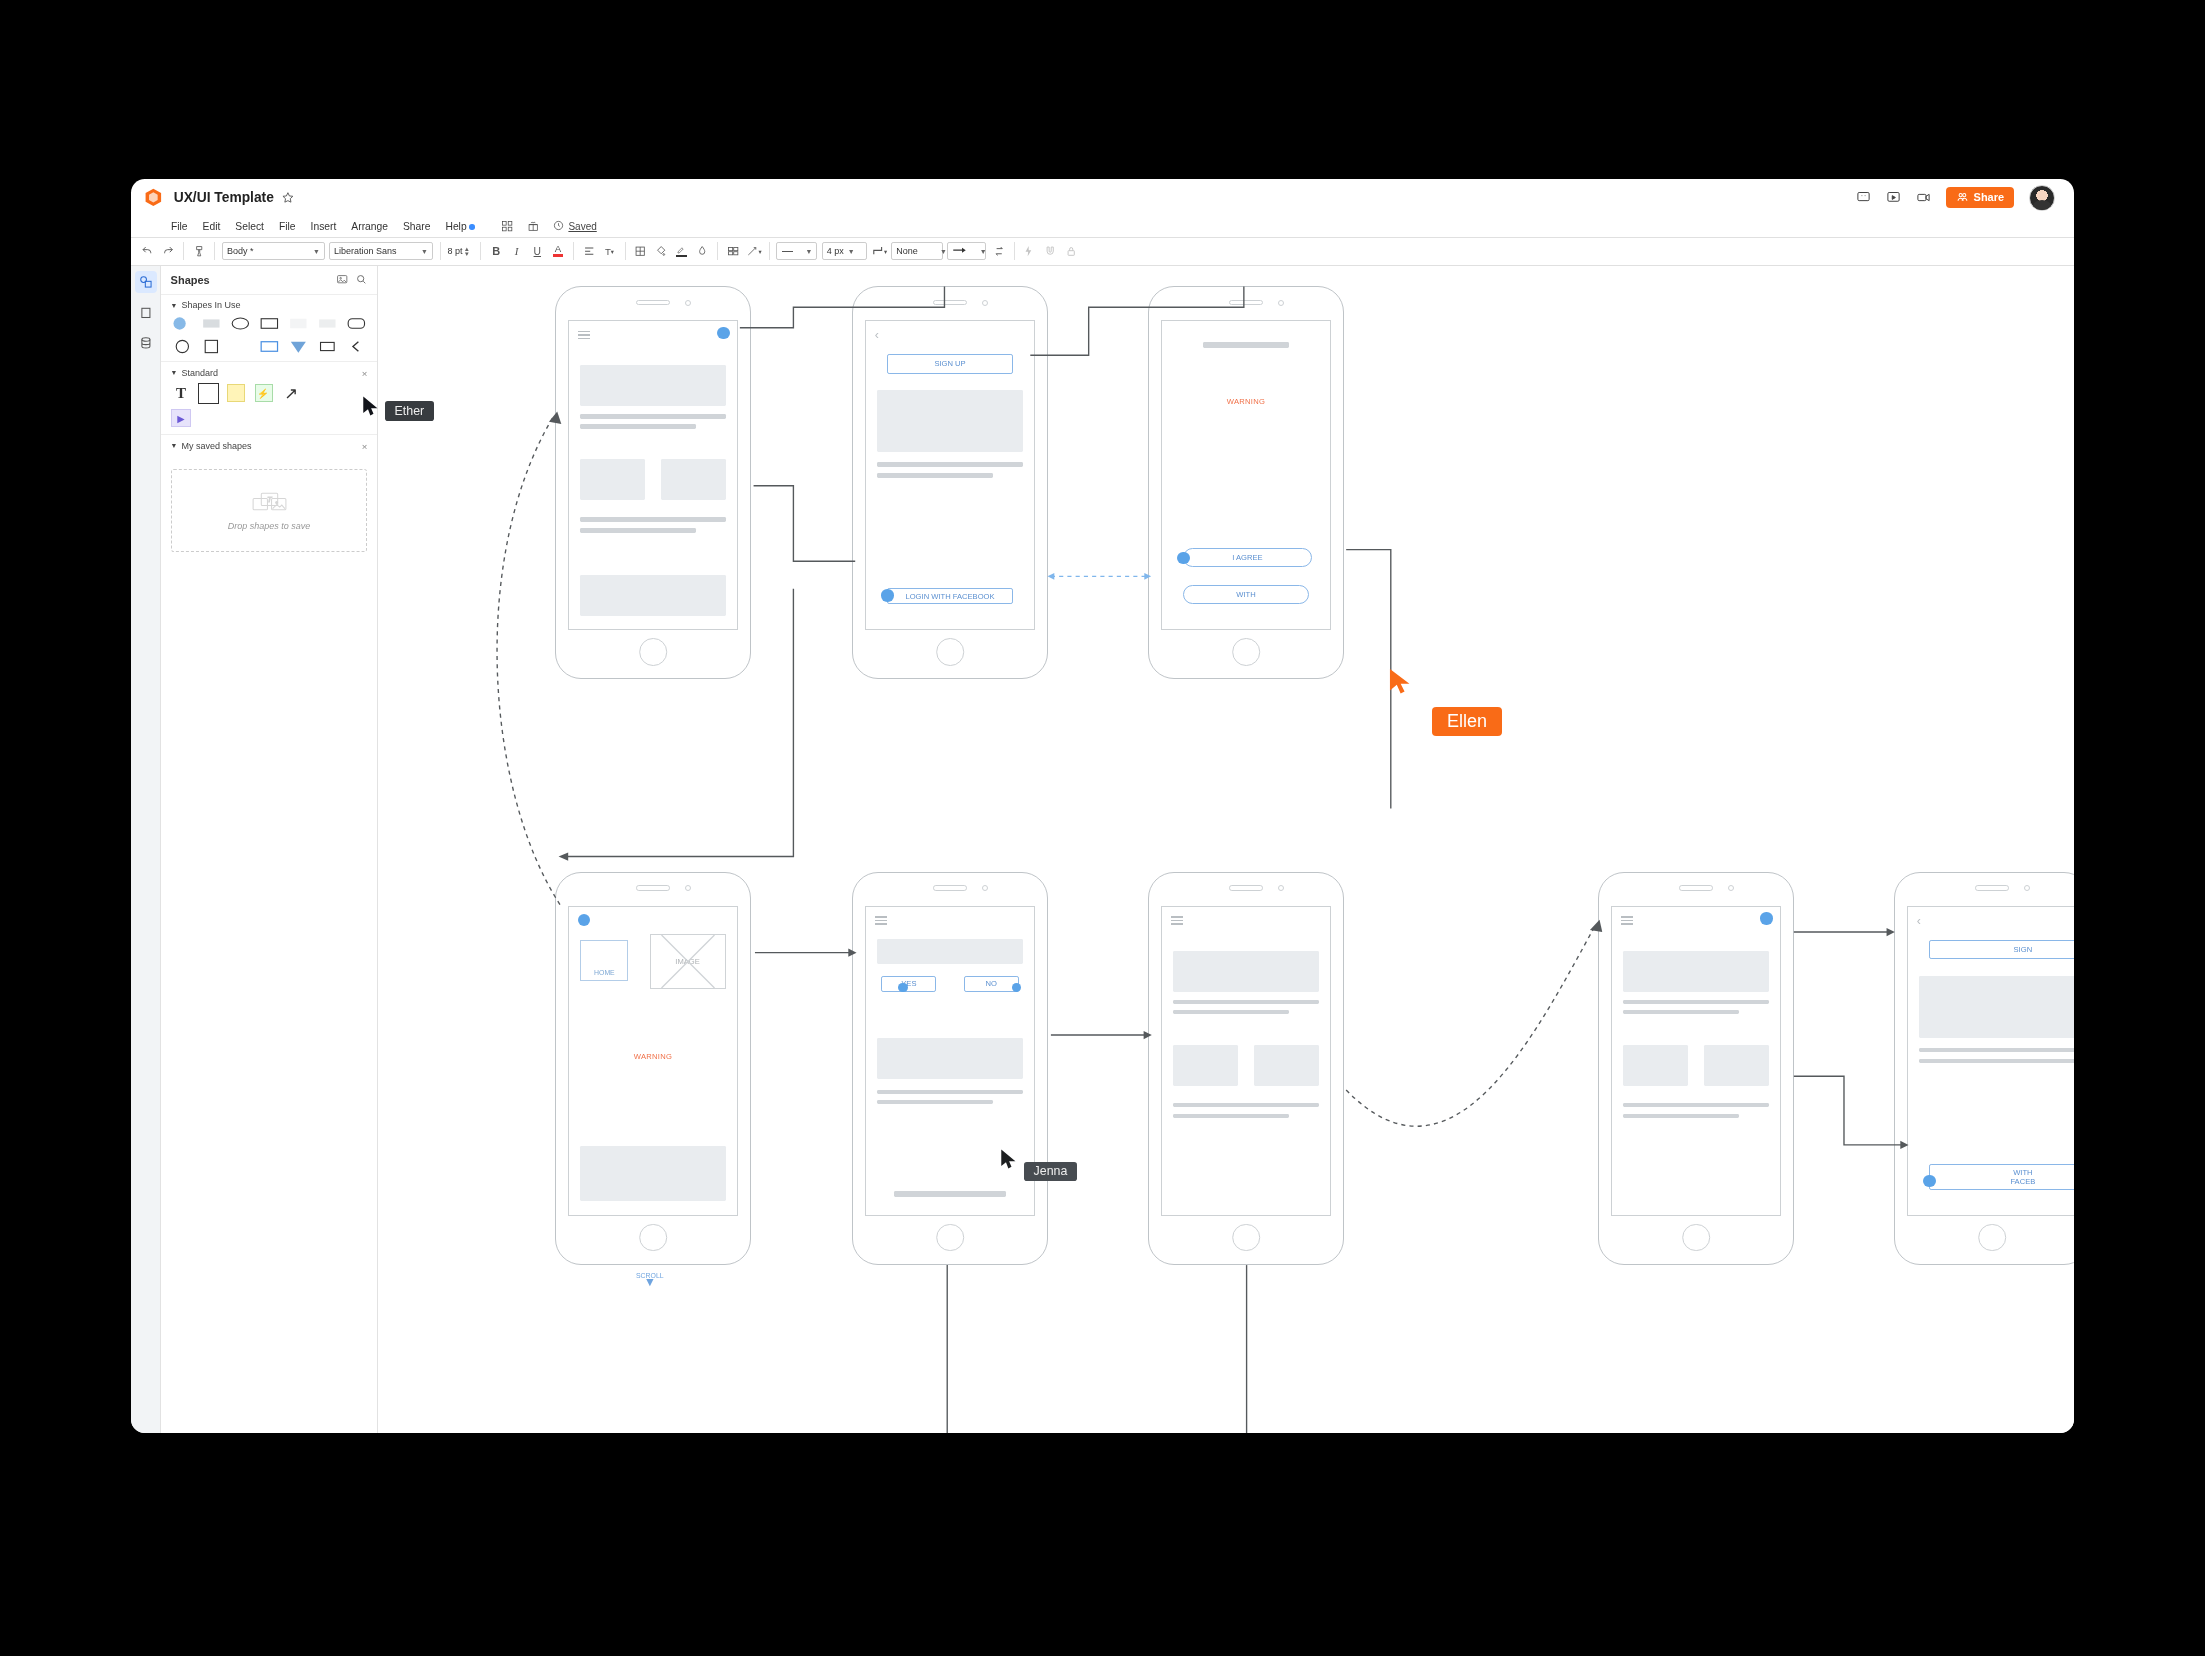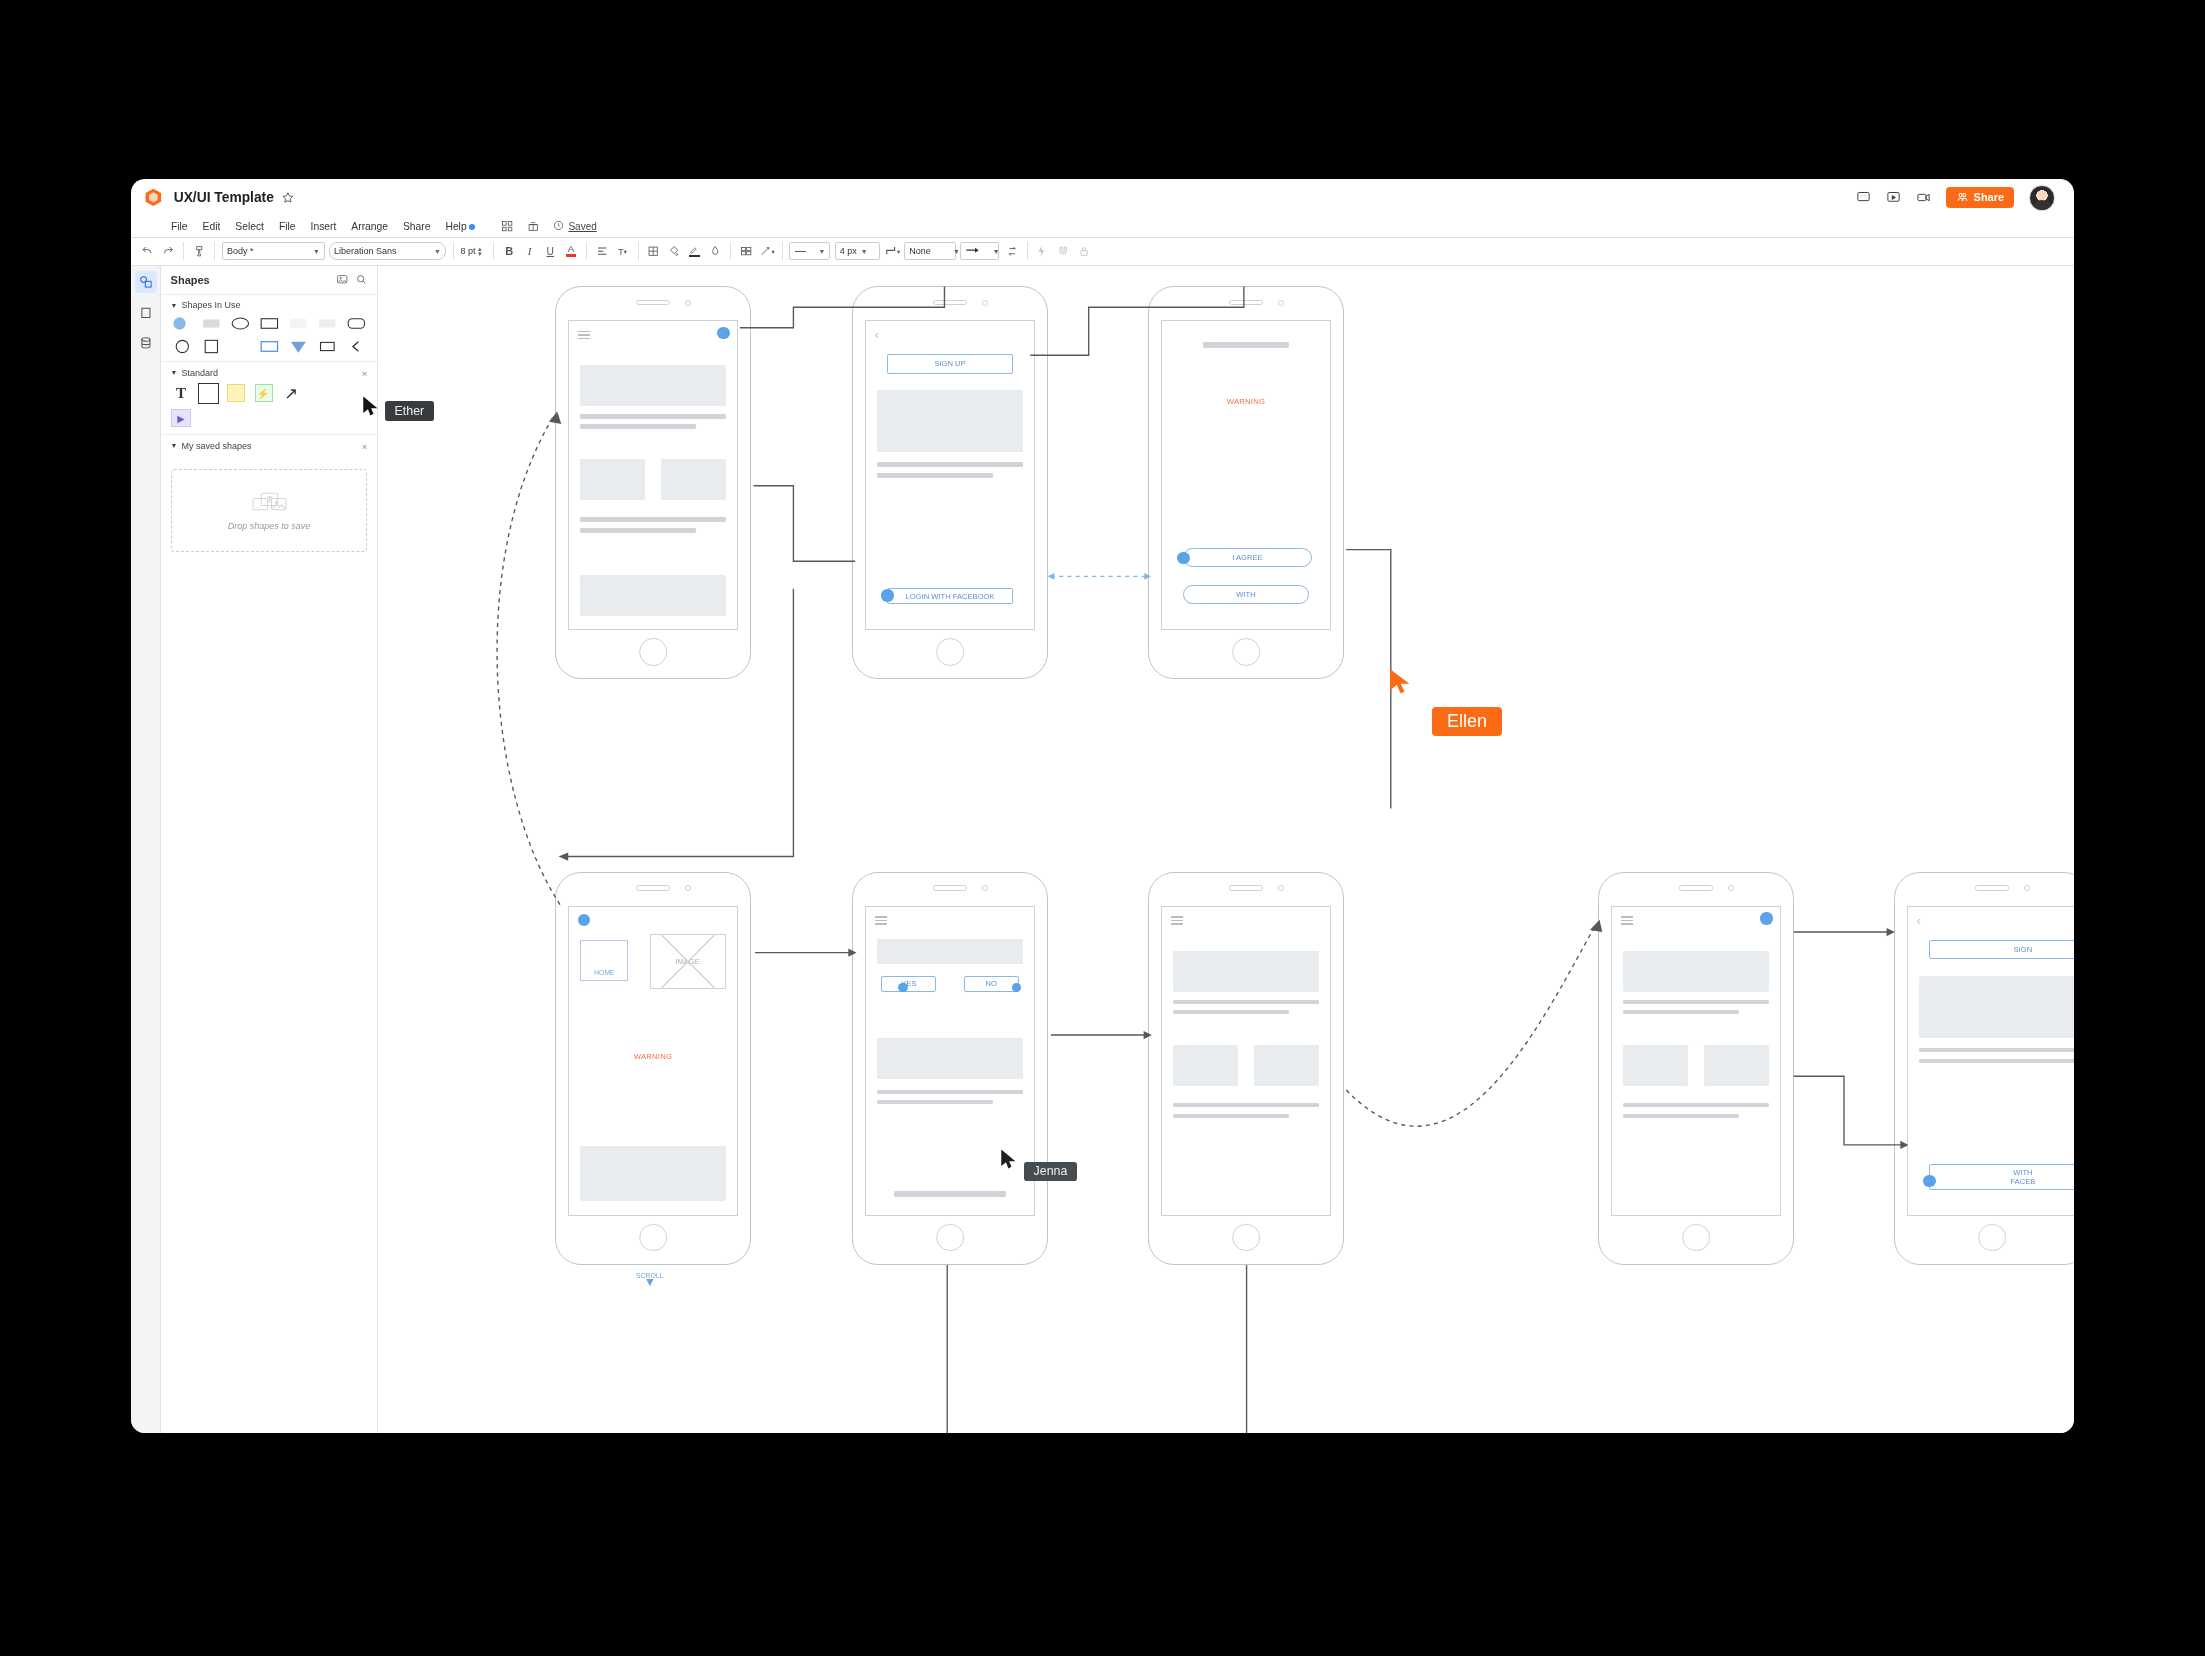--- a/index.html
+++ b/index.html
@@ -66,21 +66,21 @@
   }
   .tb-sep { width: 0.7px; height: 18px; background: #e0e0e0; margin: 0 2.8px; }
   .tb-small { width: 16.5px; height: 16.5px; display: flex; align-items: center; justify-content: center; color:#555; }
   .tb-small svg { width: 12.4px; height: 12.4px; }
   .tb-dd {
     height: 18px; border: 0.7px solid #ccc; border-radius: 2.1px;
     display: flex; align-items: center; padding: 0 4.1px; gap: 12.4px;
     font-size: 9px;
   }
   .tb-dd.wide { width: 103px; justify-content: space-between; }
-  .tb-dd.med  { width: 117px; justify-content: space-between; border-radius: 8px; }
+  .tb-dd.med  { width: 104px; justify-content: space-between; }
   .tb-dd .caret { font-size: 6.9px; color: #666; }
   .tb-font-size { display:flex; align-items:center; gap:1.4px; }
   .tb-stepper { width:9.6px;display:flex;flex-direction:column;font-size:6.2px;color:#666;line-height:5.5px;}
   .tb-label { font-size: 9px; }
   .bold-i { font-weight: 800; font-size:11px;}
   .ital-i { font-style: italic; font-family: serif; font-size:11px;}
   .under-i { text-decoration: underline; font-size:10.3px;}
   .color-swatch { width: 9.6px; height: 2.8px; background: #e33; display:block; margin-top:0.7px;}
   .line-sample { width: 20.7px; height: 0; border-top: 1px solid #555; }
   .elbow-sample svg{width:13.8px;height:13.8px;}

